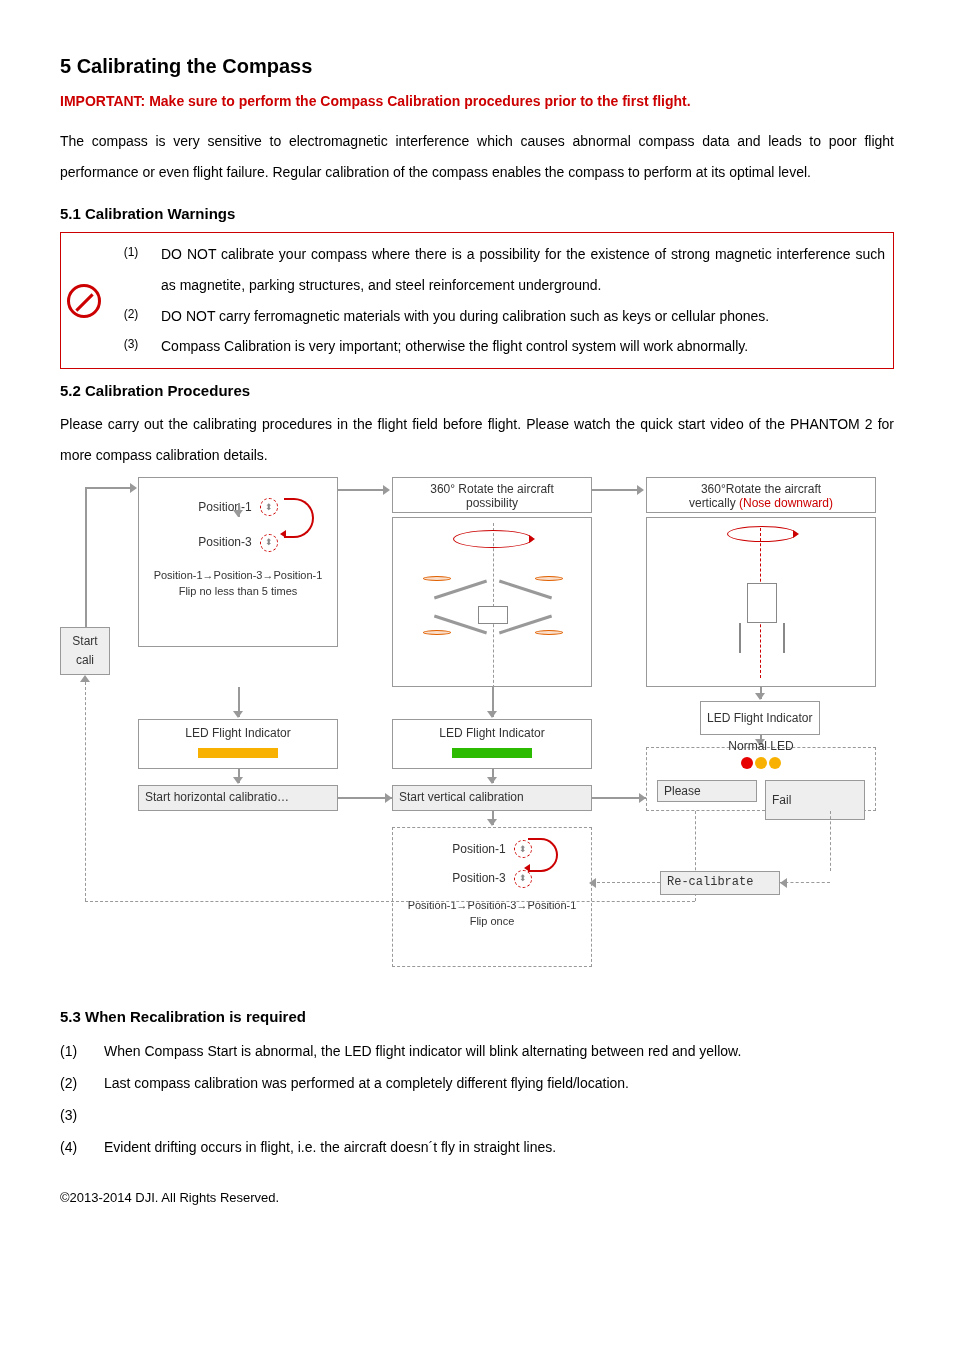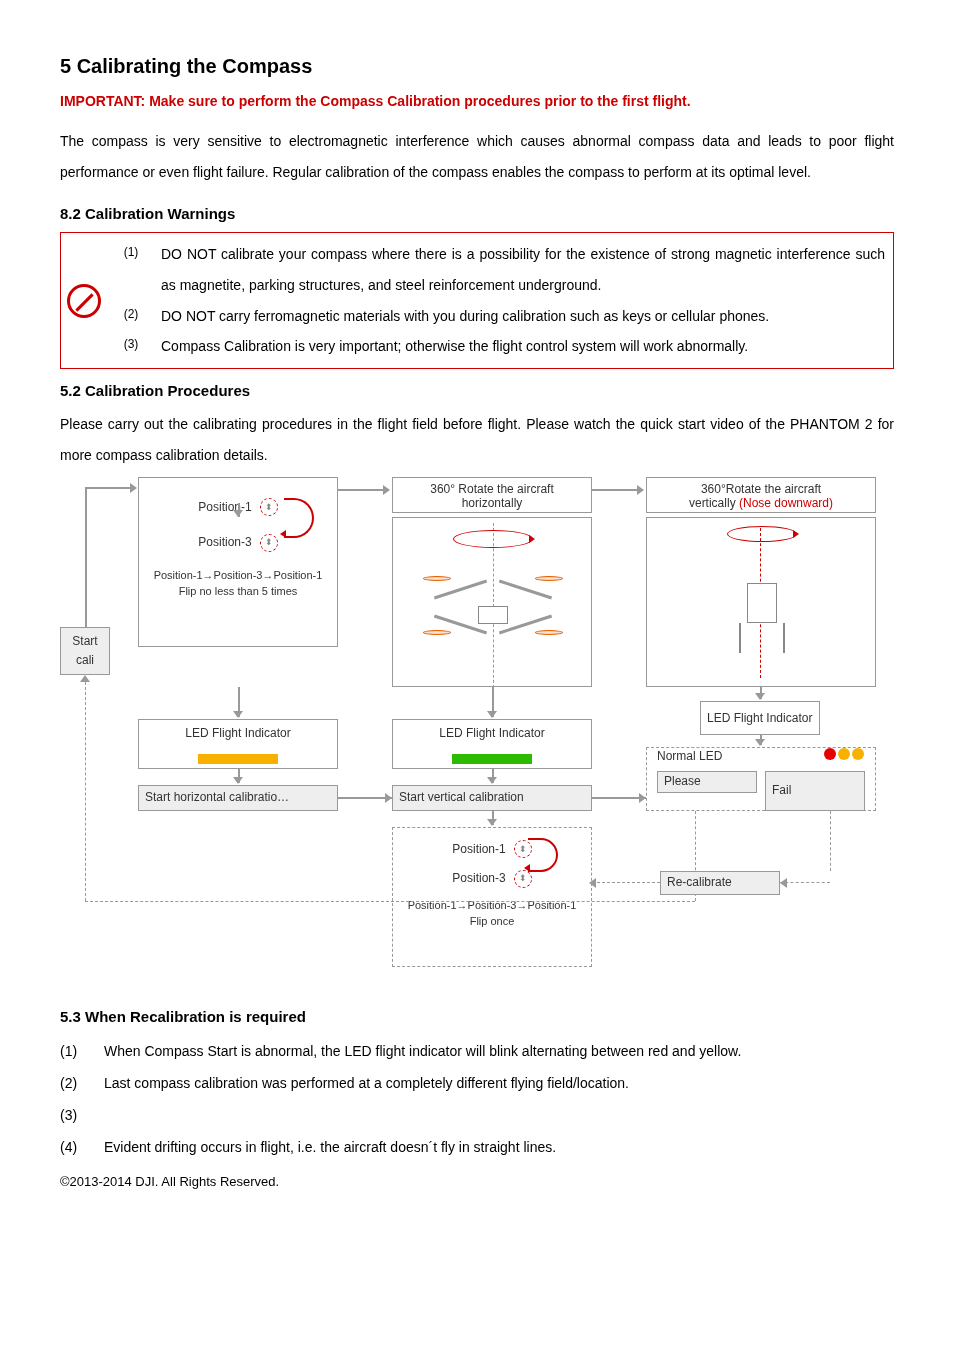--- a/index.html
+++ b/index.html
@@ -38,21 +38,21 @@
   .warn-list li { display: flex; gap: 10px; line-height: 2.2; text-align: justify; }
   .warn-list .num { flex-shrink:0; width:40px; text-align:center; font-size:12px; }
   .warn-list .txt { flex:1; }
   .proc-intro { line-height: 2.2; text-align: justify; margin-bottom: 6px; }
   .diagram {
     width: 100%; height: 520px; position: relative;
     font-size: 12px; color:#333;
   }
   .dbox {
     position: absolute; border:1px solid #999; background:#fff;
-    display:flex; align-items:center; justify-content:space-between;
+    display:flex; align-items:center; justify-content:flex-start;
     text-align:center; padding:4px 6px;
   }
   .dgray { background:#eee; }
   .arrow { position:absolute; background:#999; }
   .arrowhead {
     position:absolute; width:0; height:0;
     border-left:5px solid transparent; border-right:5px solid transparent;
   }
   .arrowhead.down { border-top:7px solid #999; }
   .arrowhead.right { border-top:5px solid transparent; border-bottom:5px solid transparent; border-left:7px solid #999; border-right:none; }
@@ -75,21 +75,21 @@
   }
   .curve-arrow::after{
     content:""; position:absolute; bottom:-2px; left:-4px;
     border-top:4px solid transparent; border-bottom:4px solid transparent;
     border-right:6px solid #c00;
   }
   .dashed { border-style:dashed; }
   .recalib-list { list-style:none; margin-top:6px;}
   .recalib-list li { display:flex; gap:8px; line-height:2.3;}
   .recalib-list .n { width:36px; }
-  .footer { margin-top:8px; font-size:13px;}
+  .footer { margin-top:24px; font-size:13px;}
   .nose { color:#c00;}
   .drone-body {
     position:absolute;
   }
   .drone-h {
     width:140px; height:90px;
   }
   .drone-h .arm { position:absolute; width:55px; height:3px; background:#999; }
   .drone-h .prop { position:absolute; width:28px; height:5px; border:1px solid #e06000; border-radius:50%; background:rgba(224,96,0,.2);}
   .drone-h .center { position:absolute; left:55px; top:38px; width:30px; height:18px; border:1px solid #888; background:#fff;}
@@ -104,21 +104,21 @@
   .hdash-v { position:absolute; border-left:1.5px dashed #999; }
   .hdash-h { position:absolute; border-top:1.5px dashed #999; }
 </style>
 </head>
 <body>
 
 <h1>5 Calibrating the Compass</h1>
 <div class="important">IMPORTANT: Make sure to perform the Compass Calibration procedures prior to the first flight.</div>
 <div class="intro">The compass is very sensitive to electromagnetic interference which causes abnormal compass data and leads to poor flight performance or even flight failure. Regular calibration of the compass enables the compass to perform at its optimal level.</div>
 
-<h2>8.2 Calibration Warnings</h2>
+<h2>5.1 Calibration Warnings</h2>
 <div class="warn-box">
   <div class="warn-icon"></div>
   <ul class="warn-list">
     <li>
         <span class="num">(1)</span>
         <span class="txt">DO NOT calibrate your compass where there is a possibility for the existence of strong magnetic interference such as magnetite, parking structures, and steel reinforcement underground.</span>
       </li>
     <li>
         <span class="num">(2)</span>
         <span class="txt">DO NOT carry ferromagnetic materials with you during calibration such as keys or cellular phones.</span>
@@ -166,21 +166,21 @@
   </div>
   <div class="arrow" style="left:178px; top:292px; width:2px; height:14px;"></div>
   <div class="arrowhead down" style="left:173px; top:300px;"></div>
   <div class="dbox dgray" style="left:78px; top:308px; width:200px; height:26px;">Start horizontal calibratio…</div>
 
   <div class="arrow" style="left:278px; top:12px; width:45px; height:2px;"></div>
   <div class="arrowhead right" style="left:323px; top:8px;"></div>
 
   <div class="dbox" style="left:332px; top:0; width:200px; height:36px; flex-direction:column; line-height:1.2;">
     <span>360° Rotate the aircraft</span>
-    <span>horizontally</span>
+    <span>possibility</span>
   </div>
   <div class="dbox" style="left:332px; top:40px; width:200px; height:170px;">
     <div class="drone-body drone-h" style="left:30px; top:50px;">
       <div class="hdash-v" style="left:70px; top:-45px; height:170px;"></div>
       <div class="rot-ellipse" style="left:30px; top:-38px; width:80px; height:18px;">
         <div class="ah" style="right:-3px; top:4px; border-left:6px solid #c00;"></div>
       </div>
       <div class="arm" style="left:10px; top:20px; transform:rotate(-18deg);"></div>
       <div class="arm" style="left:75px; top:20px; transform:rotate(18deg);"></div>
       <div class="arm" style="left:10px; top:55px; transform:rotate(18deg);"></div>
@@ -239,35 +239,35 @@
     </div>
   </div>
   <div class="arrow" style="left:700px; top:210px; width:2px; height:12px;"></div>
   <div class="arrowhead down" style="left:695px; top:216px;"></div>
   <div class="dbox" style="left:640px; top:224px; width:120px; height:34px; line-height:1.2;">LED Flight Indicator</div>
   <div class="arrow" style="left:700px; top:258px; width:2px; height:10px;"></div>
   <div class="arrowhead down" style="left:695px; top:262px;"></div>
 
   <div class="dbox dashed" style="left:586px; top:270px; width:230px; height:64px; justify-content:flex-start; padding:6px 10px;">
     <div style="width:100%;">
-      <div style="display:flex; align-items:center; justify-content:space-between; margin-bottom:5px;">
+      <div style="display:flex; align-items:center; justify-content:space-between; margin-bottom:5px;flex-direction:column;">
         <span>Normal LED</span>
         <span><span class="led r"></span><span class="led y"></span><span class="led y"></span></span>
       </div>
       <div style="display:flex; gap:8px;">
         <div class="dbox dgray" style="position:static; flex:1; height:22px;">Please</div>
         <div class="dbox dgray" style="position:static; flex:1; height:40px;">Fail</div>
       </div>
     </div>
   </div>
 
   <div class="hdash-v" style="left:770px; top:334px; height:60px;"></div>
 
   <div class="hdash-v" style="left:635px; top:334px; height:90px;"></div>
-  <div class="dbox dgray" style="left:600px; top:394px; width:120px; height:24px;">Re-calibrate</div>
+  <div class="dbox dgray" style="left:600px; top:394px; width:120px; height:24px;font-family:Liberation Mono, monospace;">Re-calibrate</div>
 
   <div class="hdash-h" style="left:720px; top:405px; width:50px;"></div>
   <div class="arrowhead left" style="left:720px; top:401px;"></div>
   <div class="hdash-h" style="left:532px; top:405px; width:68px;"></div>
   <div class="arrowhead left" style="left:529px; top:401px;"></div>
 
   <div class="hdash-h" style="left:25px; top:424px; width:610px;"></div>
   <div class="hdash-v" style="left:25px; top:200px; height:224px;"></div>
   <div class="arrowhead up" style="left:20px; top:198px;"></div>
 

